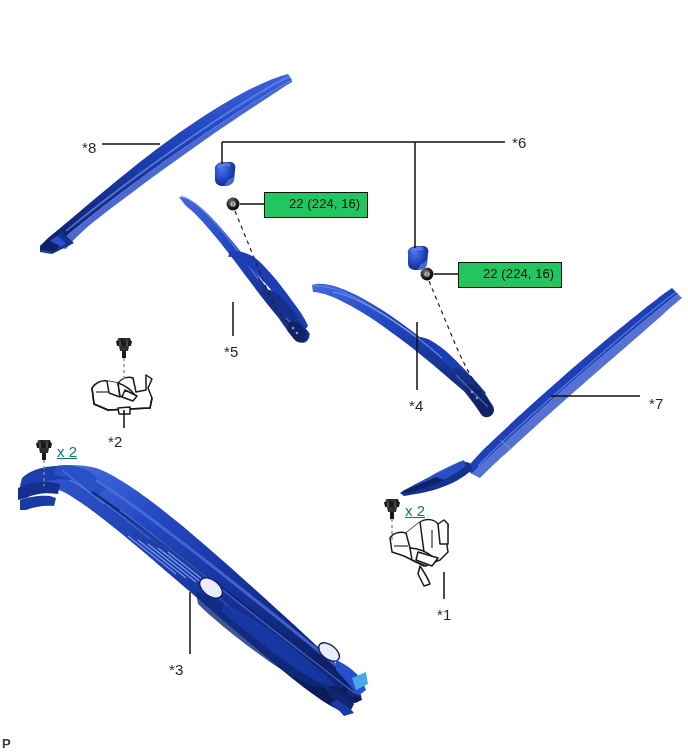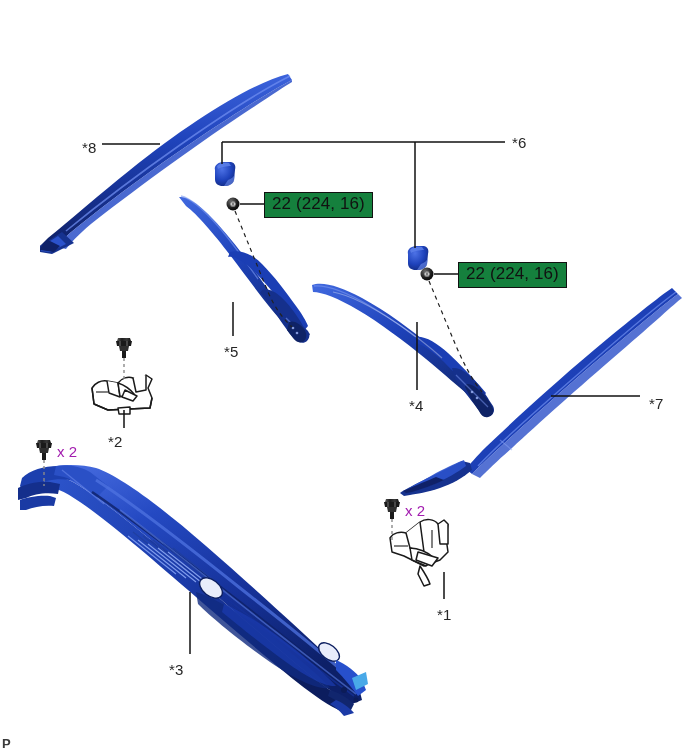--- a/index.html
+++ b/index.html
@@ -9,29 +9,29 @@
     width:688px;height:755px;position:relative;overflow:hidden;
     color:#1a1a1a;
   }
   #stage{position:absolute;left:0;top:0;width:688px;height:755px;}
   #art{position:absolute;left:0;top:0;width:688px;height:755px;}
   .lbl{
     position:absolute;font-size:15px;line-height:15px;
     color:#262626;white-space:nowrap;letter-spacing:.2px;
   }
   .torque-box{
-    position:absolute;border:1.6px solid #111;background:#15803d;
-    font-size:17px;line-height:12.5px;color:#111;
-    padding:5px 7px 6px 7px;white-space:nowrap;letter-spacing:.1px;
+    position:absolute;border:1.6px solid #111;background:#22c55e;
+    font-size:13px;line-height:12.5px;color:#111;
+    padding:5px 7px 6px 24px;white-space:nowrap;letter-spacing:.1px;
   }
   .pmark{
     position:absolute;left:2px;top:736px;
     font-size:13px;font-weight:bold;color:#3a3a3a;
   }
-  .xlabel{position:absolute;font-size:15px;color:#a21caf;white-space:nowrap;}
+  .xlabel{position:absolute;font-size:15px;color:#0f766e;white-space:nowrap;text-decoration:underline;}
 </style>
 </head>
 <body>
 
 <div id="stage">
 
   <svg id="art" viewBox="0 0 688 755" xmlns="http://www.w3.org/2000/svg">
     <defs>
       <linearGradient id="gBlade" x1="0" y1="0" x2="0" y2="1">
         <stop offset="0%" stop-color="#3c63dc"></stop>

